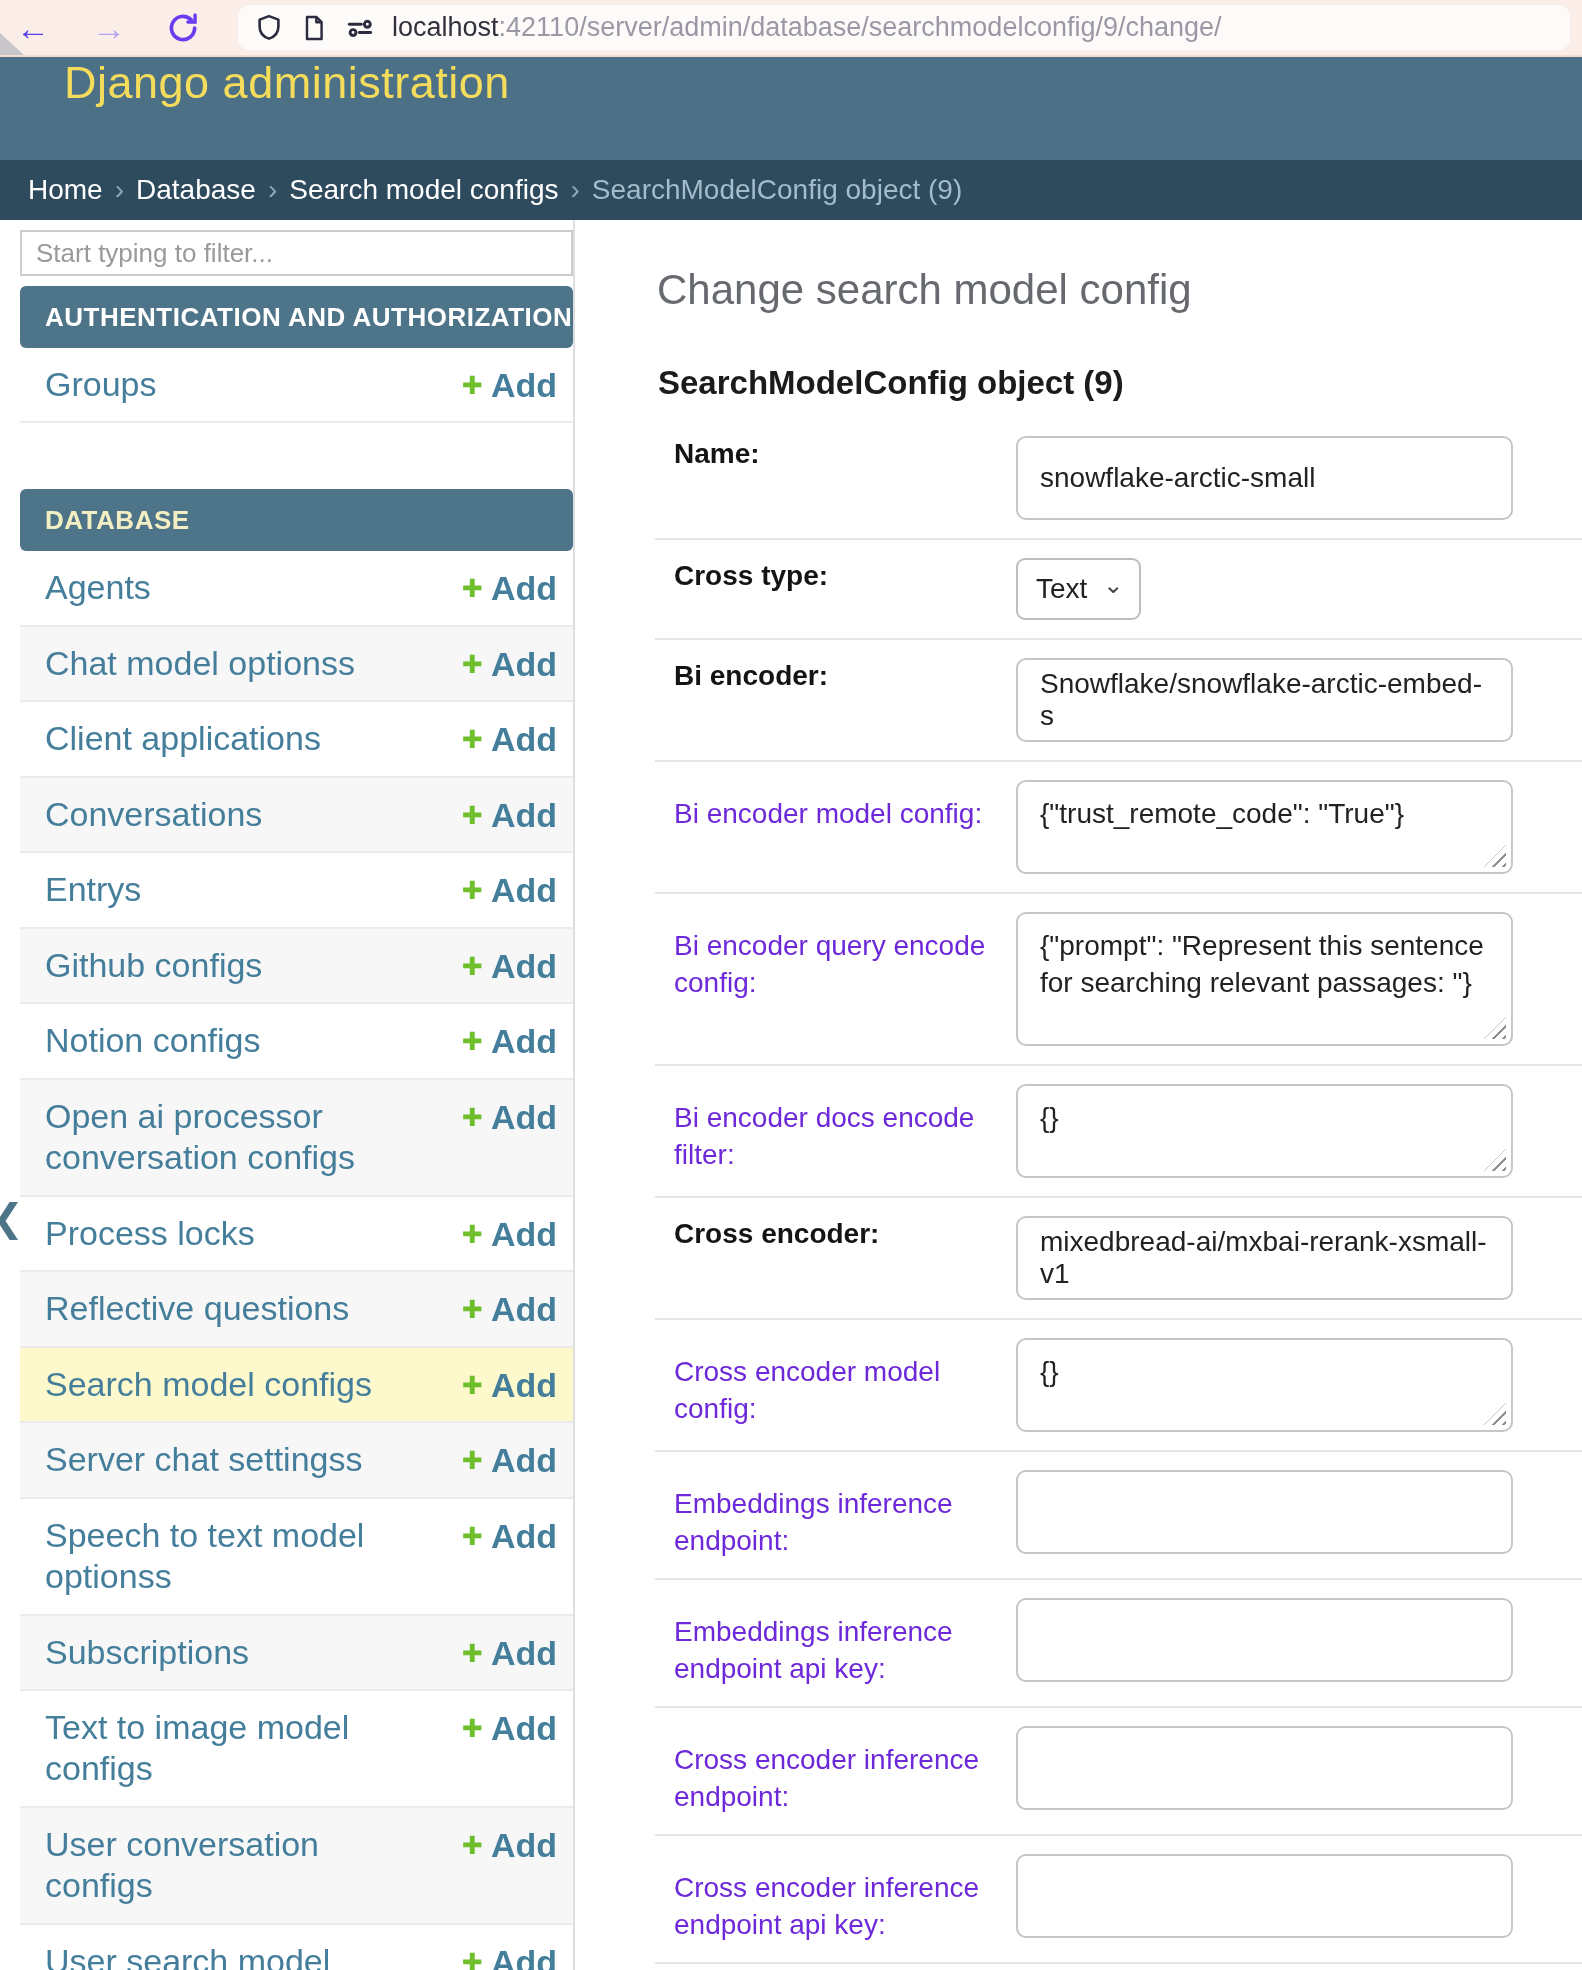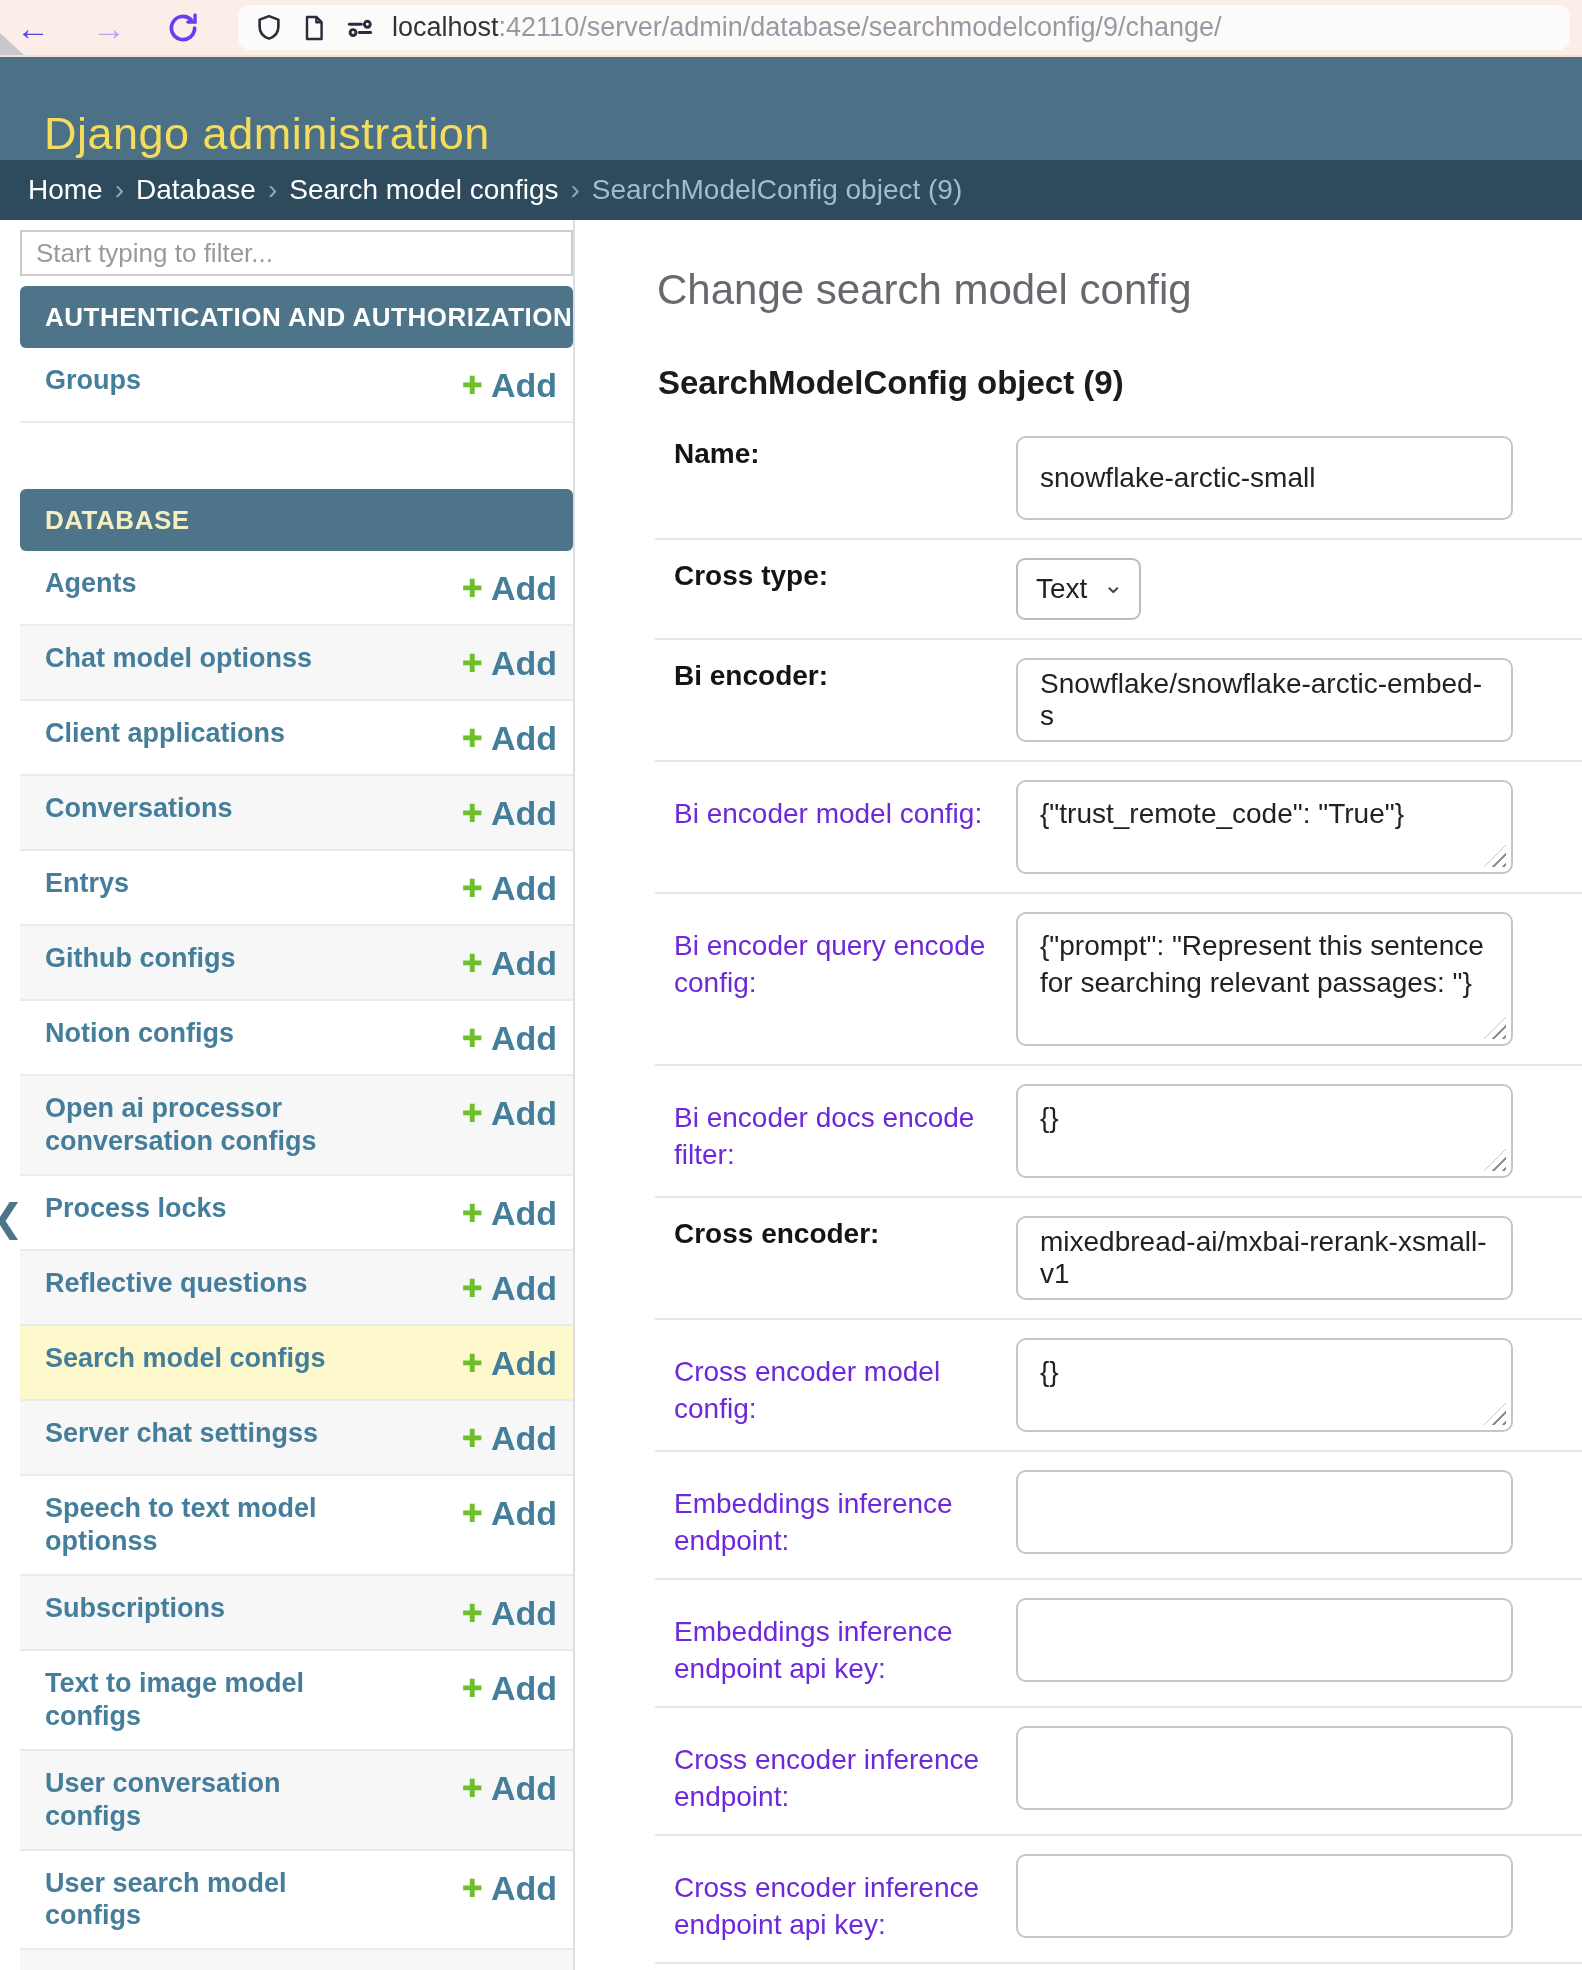--- a/index.html
+++ b/index.html
@@ -23,21 +23,21 @@
   .url-pill {
     flex:1; height:45px; margin-left:38px; margin-right:12px; border-radius:12px;
     background:#fdfbfa; display:flex; align-items:center; gap:16px; padding-left:16px;
   }
   .pill-icon { display:flex; align-items:center; }
   .url-text { font-size:27px; white-space:nowrap; overflow:hidden; }
   .url-host { color:#33303c; }
   .url-rest { color:#9b97a4; }
 
   
-  .site-header { height:103px; background:#4c7187; display:flex; align-items:flex-end; padding-left:44px; }
+  .site-header { height:103px; background:#4c7187; display:flex; align-items:flex-start; padding-left:64px; }
   .site-title { color:#f5dd5b; font-size:45px; font-weight:400; letter-spacing:0.5px; }
 
   
   .breadcrumbs { height:60px; background:#2e4a5d; display:flex; align-items:center; padding-left:28px; font-size:28px; }
   .crumb-link { color:#ffffff; text-decoration:none; cursor:pointer; }
   .crumb-sep { color:#8ea9bb; margin:0 12px; }
   .crumb-current { color:#a3bccb; }
 
   
   .content { display:flex; align-items:flex-start; }
@@ -50,21 +50,21 @@
   }
   .filter-input::placeholder { color:#9a9a9a; }
   .module { margin-bottom:66px; }
   .module-caption { height:62px; background:#4e7489; display:flex; align-items:center; padding-left:25px;
     color:#ffffff; font-size:26px; font-weight:700; letter-spacing:0.5px;border-radius:6px; }
   .module.current .module-caption { color:#f3efc2; }
   .mrow { display:flex; justify-content:space-between; align-items:flex-start;
     padding:16px 16px 16px 25px; min-height:65px; border-bottom:2px solid #ebebeb; background:#fff; }
   .mrow:nth-of-type(odd) { background:#f7f7f7; }   
   .mrow.sel { background:#fdf9cd; }
-  .mrow-link { color:#447e9b; font-size:27px; font-weight:700; text-decoration:none; cursor:pointer;
+  .mrow-link { color:#447e9b; font-size:34px; font-weight:400; text-decoration:none; cursor:pointer;
     max-width:330px; line-height:1.22; }
   .add-link { display:flex; align-items:center; gap:8px; text-decoration:none; cursor:pointer; white-space:nowrap; margin-top:2px; }
   .add-plus { color:#6fbf2d; font-size:25px; font-weight:700; }
   .add-text { color:#447e9b; font-size:34px; font-weight:700; }
 
   .nav-toggle { position:absolute; left:-8px; top:1196px; color:#4e7489; font-size:38px; cursor:pointer; }
 
   
   .main { flex:1; padding:46px 0 0 80px; }
   .page-title { color:#66696e; font-size:42px; font-weight:400; margin-left:2px; }

